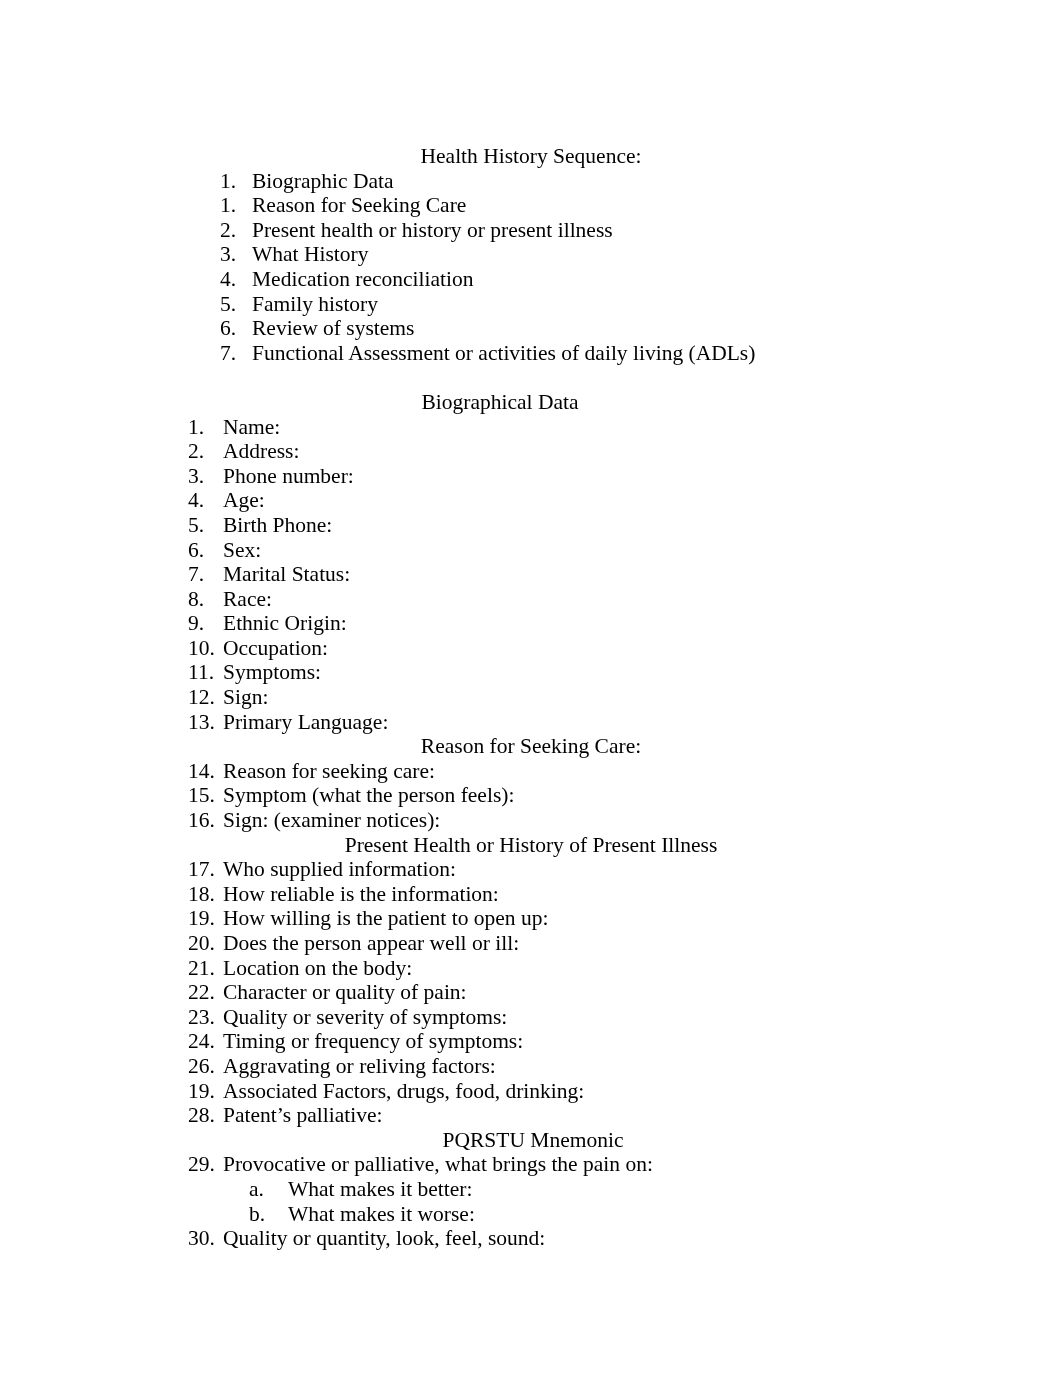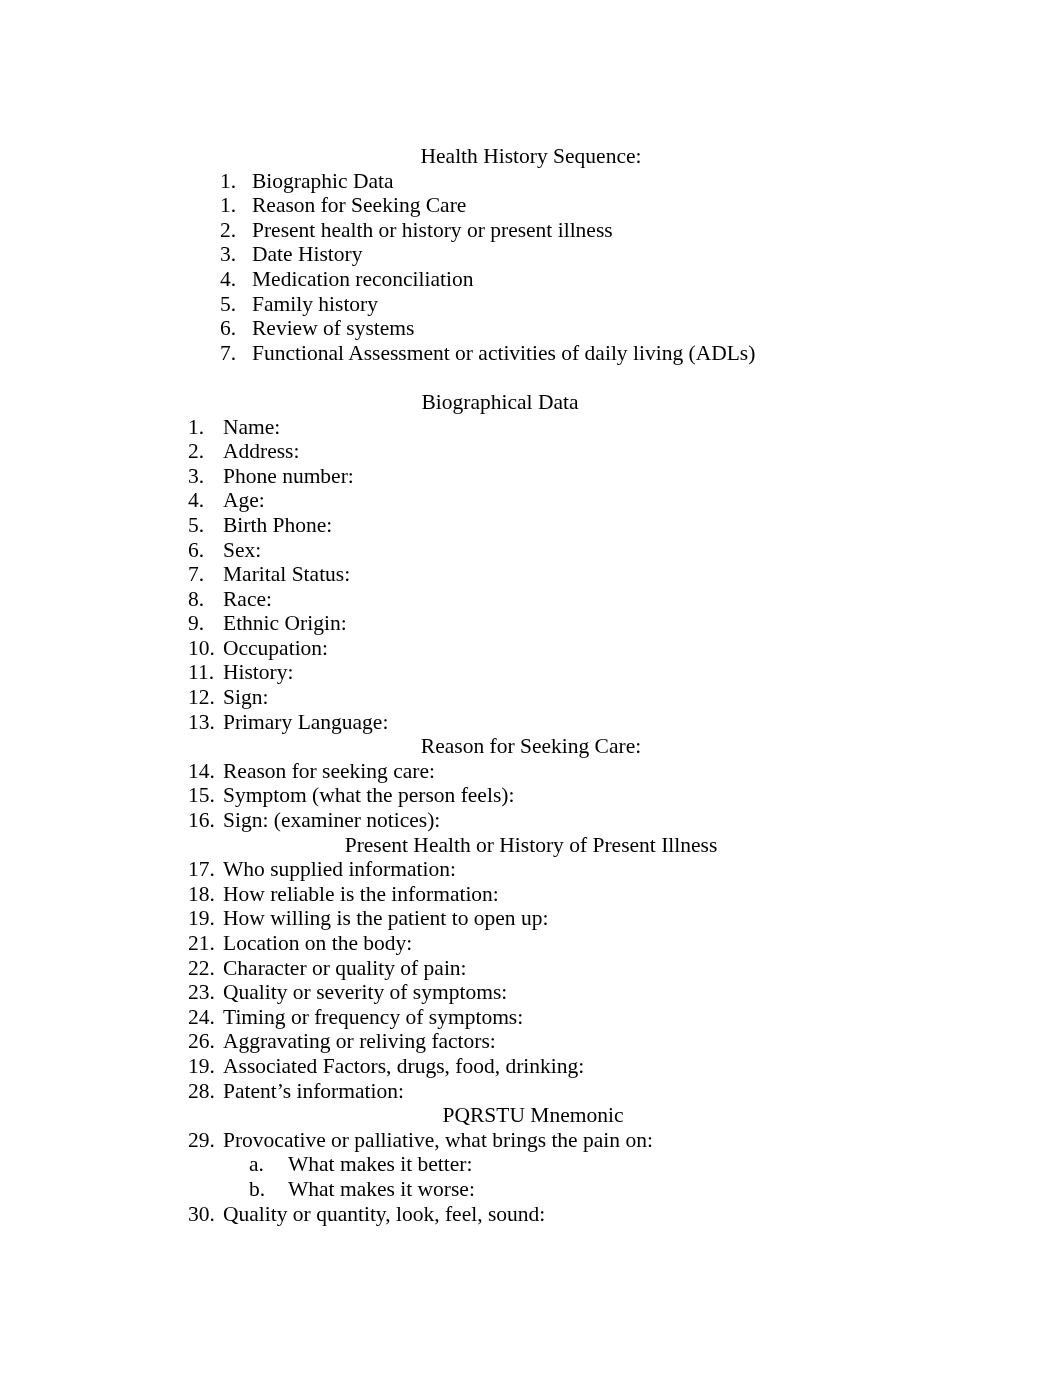--- a/index.html
+++ b/index.html
@@ -70,61 +70,62 @@
 </head>
 <body>
 
 <div class="page">
   <div class="doc" id="doc">
       <div class="heading h-main">Health History Sequence:</div>
       <div class="list-a">
         <div class="row"><span class="num">1.</span><span class="txt">Biographic Data</span></div>
         <div class="row"><span class="num">1.</span><span class="txt">Reason for Seeking Care</span></div>
         <div class="row"><span class="num">2.</span><span class="txt">Present health or history or present illness</span></div>
-        <div class="row"><span class="num">3.</span><span class="txt">Date History</span></div>
+        <div class="row"><span class="num">3.</span><span class="txt">What History</span></div>
         <div class="row"><span class="num">4.</span><span class="txt">Medication reconciliation</span></div>
         <div class="row"><span class="num">5.</span><span class="txt">Family history</span></div>
         <div class="row"><span class="num">6.</span><span class="txt">Review of systems</span></div>
         <div class="row"><span class="num">7.</span><span class="txt">Functional Assessment or activities of daily living (ADLs)</span></div>
       </div>
       <div class="spacer"></div>
       <div class="heading h-bio">Biographical Data</div>
       <div class="list-b">
         <div class="row"><span class="num">1.</span><span class="txt">Name:</span></div>
         <div class="row"><span class="num">2.</span><span class="txt">Address:</span></div>
         <div class="row"><span class="num">3.</span><span class="txt">Phone number:</span></div>
         <div class="row"><span class="num">4.</span><span class="txt">Age:</span></div>
         <div class="row"><span class="num">5.</span><span class="txt">Birth Phone:</span></div>
         <div class="row"><span class="num">6.</span><span class="txt">Sex:</span></div>
         <div class="row"><span class="num">7.</span><span class="txt">Marital Status:</span></div>
         <div class="row"><span class="num">8.</span><span class="txt">Race:</span></div>
         <div class="row"><span class="num">9.</span><span class="txt">Ethnic Origin:</span></div>
         <div class="row"><span class="num">10.</span><span class="txt">Occupation:</span></div>
-        <div class="row"><span class="num">11.</span><span class="txt">History:</span></div>
+        <div class="row"><span class="num">11.</span><span class="txt">Symptoms:</span></div>
         <div class="row"><span class="num">12.</span><span class="txt">Sign:</span></div>
         <div class="row"><span class="num">13.</span><span class="txt">Primary Language:</span></div>
       </div>
       <div class="heading h-reason">Reason for Seeking Care:</div>
       <div class="list-b">
         <div class="row"><span class="num">14.</span><span class="txt">Reason for seeking care:</span></div>
         <div class="row"><span class="num">15.</span><span class="txt">Symptom (what the person feels):</span></div>
         <div class="row"><span class="num">16.</span><span class="txt">Sign: (examiner notices):</span></div>
       </div>
       <div class="heading h-present">Present Health or History of Present Illness</div>
       <div class="list-b">
         <div class="row"><span class="num">17.</span><span class="txt">Who supplied information:</span></div>
         <div class="row"><span class="num">18.</span><span class="txt">How reliable is the information:</span></div>
         <div class="row"><span class="num">19.</span><span class="txt">How willing is the patient to open up:</span></div>
+        <div class="row"><span class="num">20.</span><span class="txt">Does the person appear well or ill:</span></div>
         <div class="row"><span class="num">21.</span><span class="txt">Location on the body:</span></div>
         <div class="row"><span class="num">22.</span><span class="txt">Character or quality of pain:</span></div>
         <div class="row"><span class="num">23.</span><span class="txt">Quality or severity of symptoms:</span></div>
         <div class="row"><span class="num">24.</span><span class="txt">Timing or frequency of symptoms:</span></div>
         <div class="row"><span class="num">26.</span><span class="txt">Aggravating or reliving factors:</span></div>
         <div class="row"><span class="num">19.</span><span class="txt">Associated Factors, drugs, food, drinking:</span></div>
-        <div class="row"><span class="num">28.</span><span class="txt">Patent’s information:</span></div>
+        <div class="row"><span class="num">28.</span><span class="txt">Patent’s palliative:</span></div>
       </div>
       <div class="heading h-pqrstu">PQRSTU Mnemonic</div>
       <div class="list-b">
         <div class="row"><span class="num">29.</span><span class="txt">Provocative or palliative, what brings the pain on:</span></div>
         <div class="row sub"><span class="num">a.</span><span class="txt">What makes it better:</span></div>
         <div class="row sub"><span class="num">b.</span><span class="txt">What makes it worse:</span></div>
         <div class="row"><span class="num">30.</span><span class="txt">Quality or quantity, look, feel, sound:</span></div>
       </div>
     </div>
 </div>

